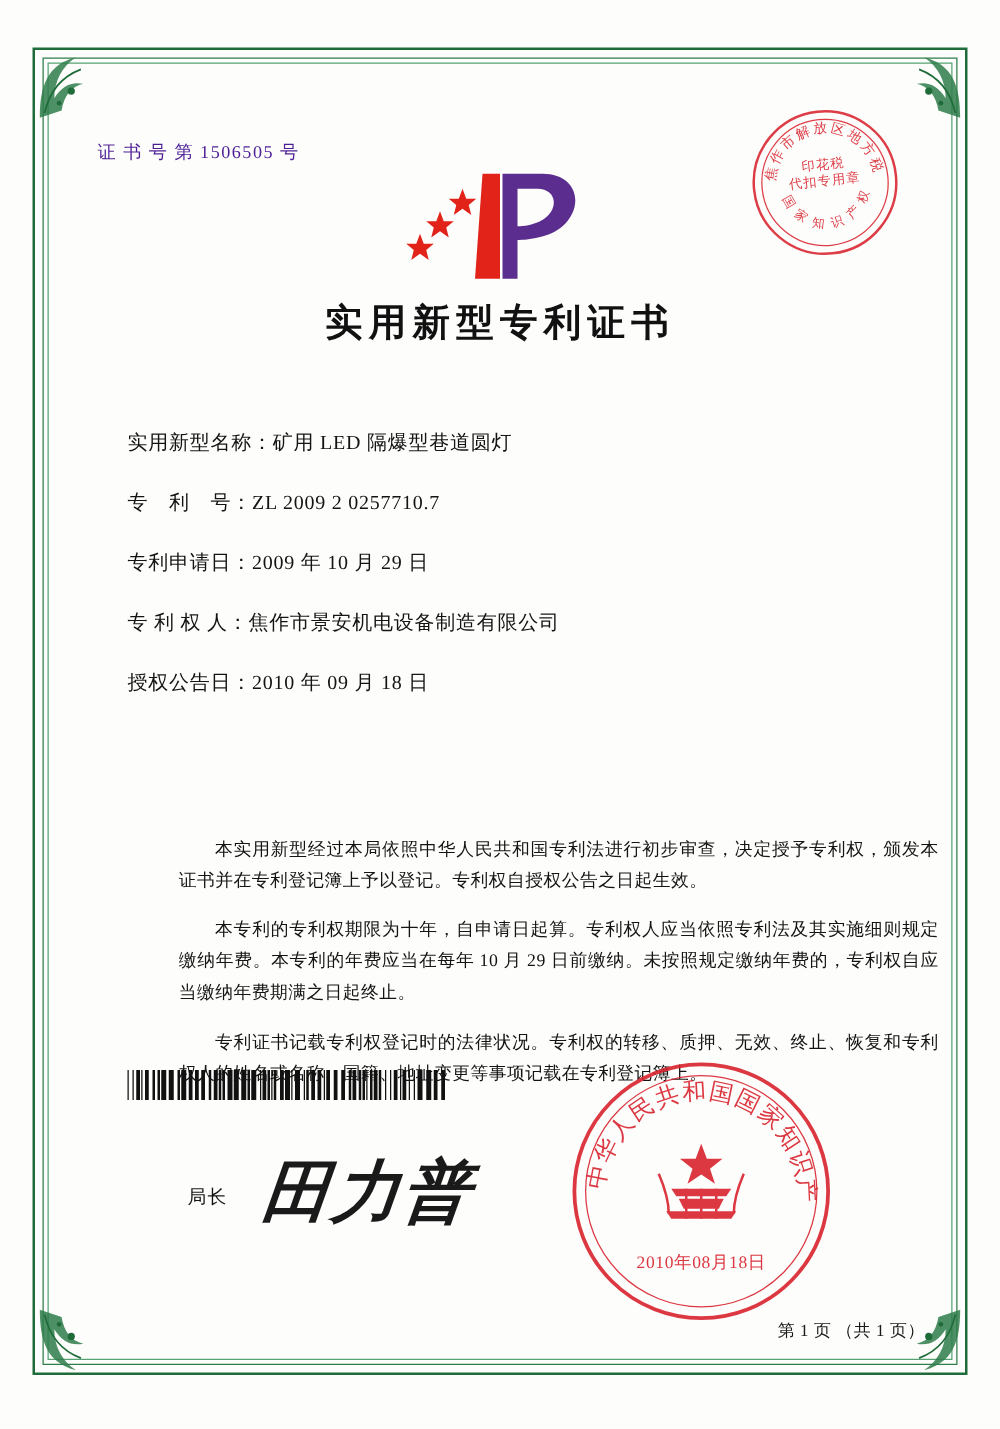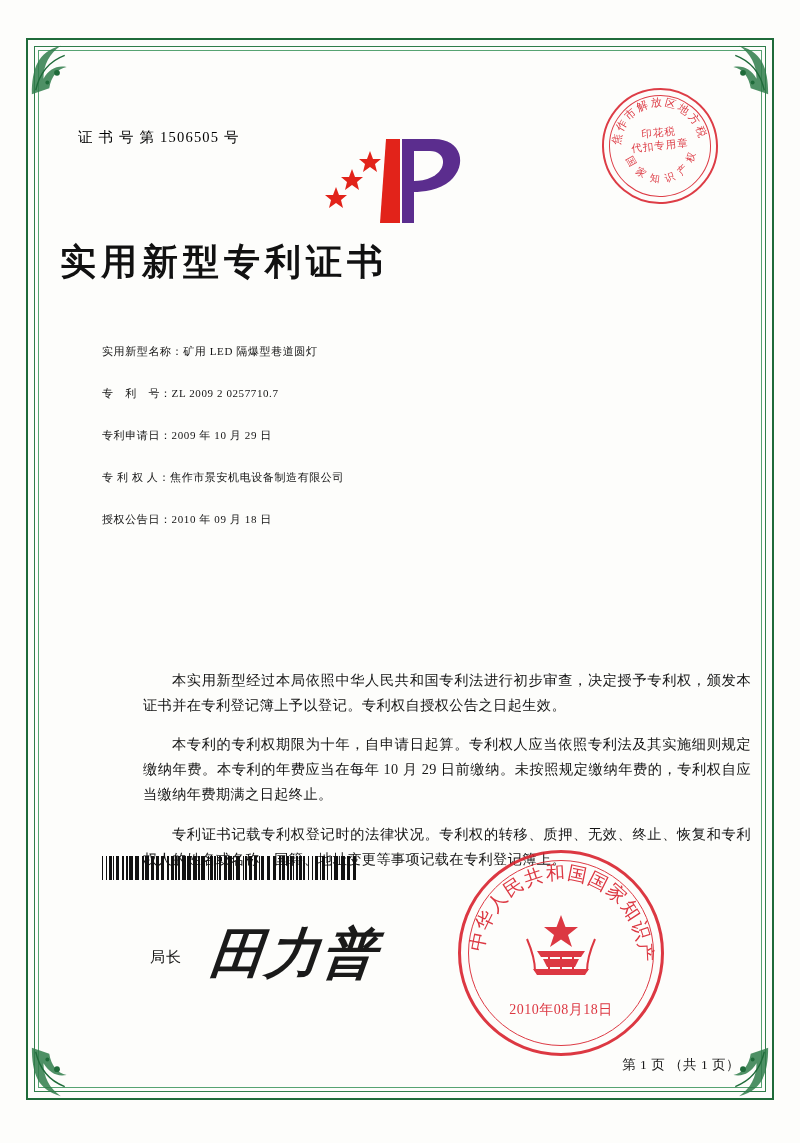--- a/index.html
+++ b/index.html
@@ -64,23 +64,23 @@
     position: absolute;
     left: 60px;
     top: 70px;
     width: 680px;
     height: 1000px;
   }
 
   .cert-no {
     position: absolute;
     left: 18px;
-    top: 58px;
+    top: 42px;
     font-size: 14.5px;
-    color: #000000;
+    color: #4c1d95;
     letter-spacing: 1.2px;
     white-space: nowrap;
   }
 
   
   .logo {
     position: absolute;
     left: 262px;
     top: 55px;
     width: 160px;
@@ -115,36 +115,36 @@
     line-height: 12.5px;
     letter-spacing: 1px;
     font-family: "Liberation Serif", serif;
   }
 
   .title {
     position: absolute;
     left: 0;
     top: 168px;
     width: 680px;
-    text-align: left;
-    font-size: 36px;
+    text-align: center;
+    font-size: 30px;
     font-weight: bold;
     letter-spacing: 5px;
     color: #111;
     font-family: "Liberation Serif", "DejaVu Serif", serif;
   }
 
   .fields {
     position: absolute;
     left: 42px;
     top: 274px;
     width: 610px;
   }
   .field {
-    font-size: 11px;
+    font-size: 16px;
     color: #141414;
     margin-bottom: 27px;
     letter-spacing: 0.6px;
     white-space: nowrap;
   }
   .field .lbl { display: inline; }
   .field .val { display: inline; }
 
   .paras {
     position: absolute;

